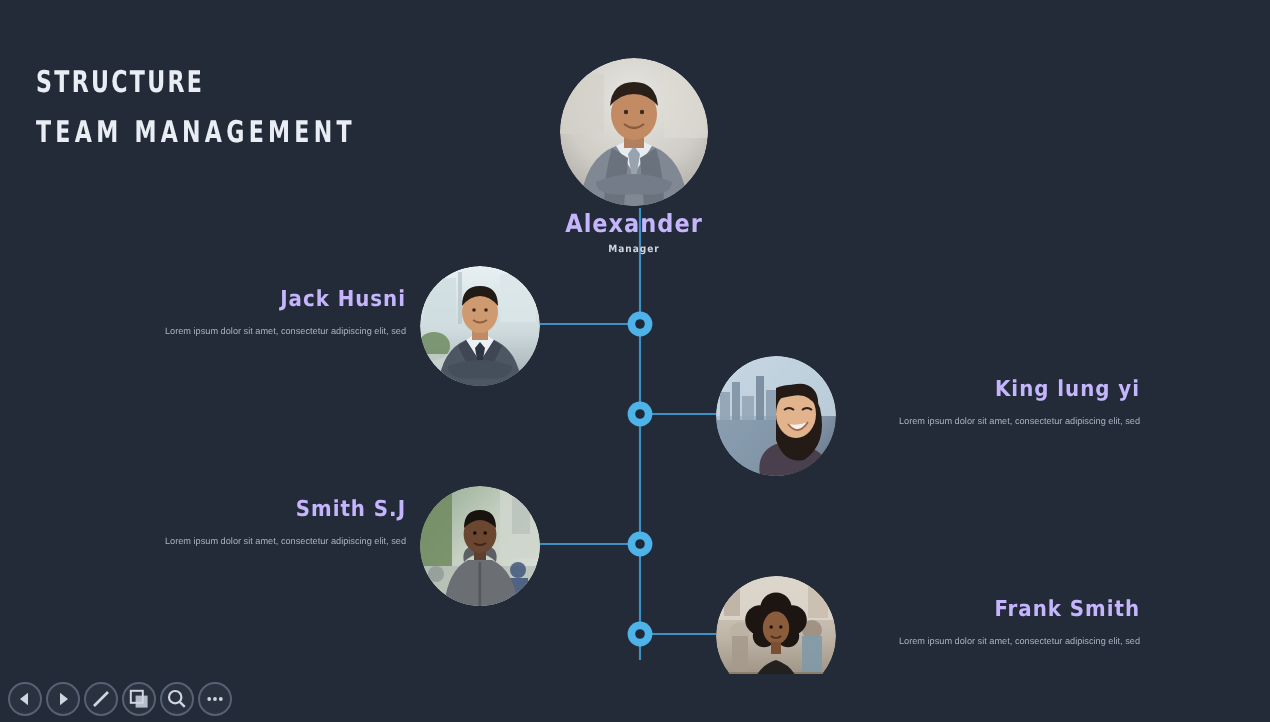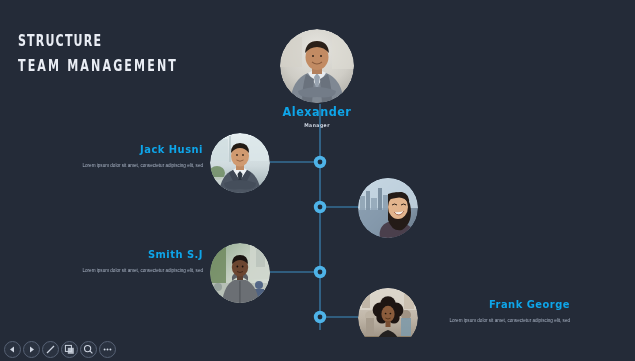--- a/index.html
+++ b/index.html
@@ -85,21 +85,21 @@
   }
 
   
   .node-label {
     position: absolute;
   }
   .node-label .name {
     font-family: "DejaVu Sans Condensed", "Liberation Sans Narrow", "Liberation Sans", sans-serif;
     font-size: 11px;
     font-weight: 700;
-    color: #0ea5e9;
+    color: #c4b5fd;
     letter-spacing: 0.5px;
     white-space: nowrap;
     line-height: 13px;
   }
   .node-label .role {
     font-family: "DejaVu Sans Condensed", "Liberation Sans Narrow", "Liberation Sans", sans-serif;
     font-size: 5px;
     font-weight: 700;
     color: #cfd6e2;
     letter-spacing: 0.5px;
@@ -307,20 +307,24 @@
 
         <path d="M30 22 Q34 13 44 14 Q52 16 51 26 Q46 18 38 20 Q32 21 30 22 Z" fill="#241b17"></path>
 
         <path d="M34 27 Q36.5 25 39 27" stroke="#2c1f17" stroke-width="1" fill="none"></path>
         <path d="M43 27 Q45.5 25 48 27" stroke="#2c1f17" stroke-width="1" fill="none"></path>
 
         <path d="M36 34 Q41 40 46 33 Q41 35 36 34 Z" fill="#f6f3ef"></path>
         <path d="M36 34 Q41 40.5 46 33" stroke="#a4654d" stroke-width="0.9" fill="none"></path>
       </svg>
     </div>
+    <div class="node-label" style="left:430px; top:188px; width:140px;">
+      <div class="name align-center">King lung yi</div>
+      <div class="desc align-center" style="width:140px;">Lorem ipsum dolor sit amet, consectetur adipiscing elit, sed</div>
+    </div>
 
     <div class="avatar" style="left:210px; top:243px; width:60px; height:60px;">
       <svg class="photo" width="60" height="60" viewBox="0 0 60 60">
         <circle cx="30" cy="30" r="30" fill="url(#gradGeorgeBg)"></circle>
 
         <rect x="0" y="0" width="16" height="40" fill="#70895f" opacity="0.85"></rect>
         <rect x="40" y="0" width="20" height="36" fill="#cfd6cd" opacity="0.85"></rect>
         <rect x="46" y="6" width="9" height="18" fill="#b9c2ba" opacity="0.8"></rect>
         <rect x="0" y="40" width="60" height="20" fill="#aeb5ae" opacity="0.6"></rect>
 
@@ -374,21 +378,21 @@
 
         <ellipse cx="30" cy="26" rx="6.6" ry="8.2" fill="#8a5c3c"></ellipse>
 
         <rect x="27.5" y="33" width="5" height="6" fill="#7a4f33"></rect>
         <circle cx="27.6" cy="25.5" r="0.85" fill="#1b1209"></circle>
         <circle cx="32.4" cy="25.5" r="0.85" fill="#1b1209"></circle>
         <path d="M27.4 30 Q30 32 32.6 30" stroke="#4e3018" stroke-width="0.85" fill="none"></path>
       </svg>
     </div>
     <div class="node-label" style="left:430px; top:298px; width:140px;">
-      <div class="name align-center">Frank George</div>
+      <div class="name align-center">Frank Smith</div>
       <div class="desc align-center" style="width:140px;">Lorem ipsum dolor sit amet, consectetur adipiscing elit, sed</div>
     </div>
 
   </div>
 
   <div class="toolbar">
 
     <div class="tool-btn">
       <svg width="9" height="9" viewBox="0 0 9 9">
         <path d="M6 1.4 L6 7.6 L2 4.5 Z" fill="#cfd6e2"></path>

